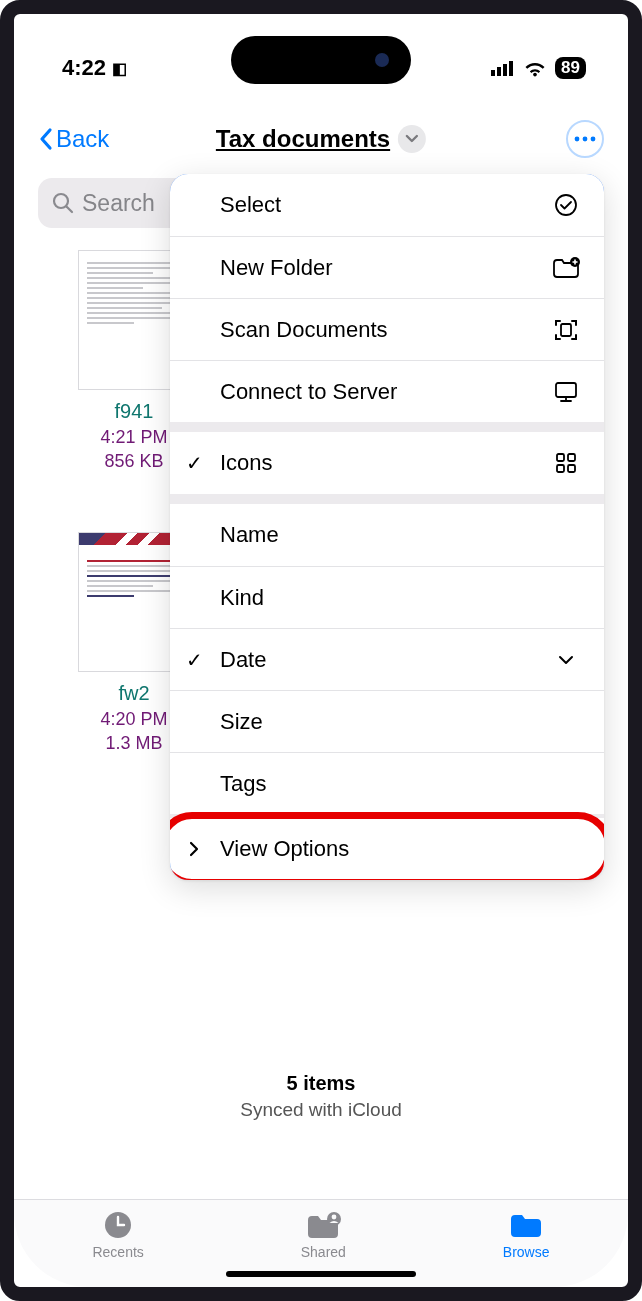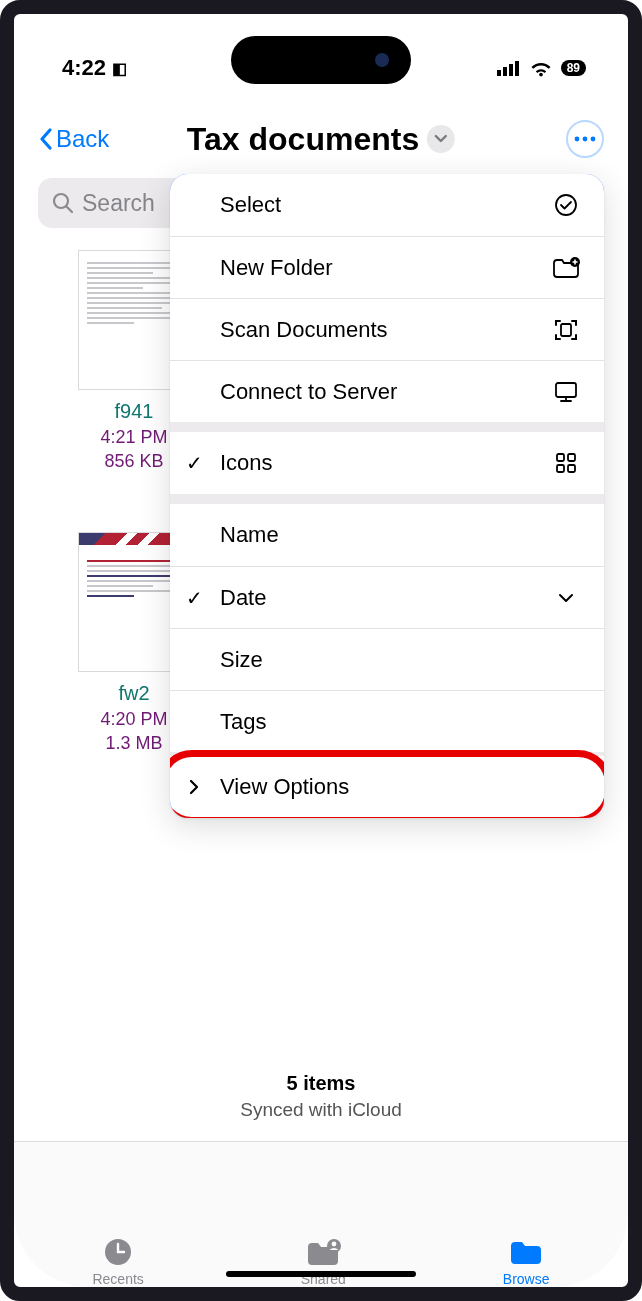--- a/index.html
+++ b/index.html
@@ -5,25 +5,25 @@
   * { box-sizing: border-box; margin: 0; padding: 0; font-family: -apple-system, "Helvetica Neue", Arial, sans-serif; }
   body { background: #fff; display: flex; justify-content: center; }
   .frame { width: 642px; height: 1301px; background: #fff; position: relative; border: 14px solid #1a1820; border-radius: 20px; overflow: hidden; padding-left: 48px; }
   .screen { position: absolute; inset: 0; background: #fff; border-radius: 74px; overflow: hidden; }
   .dynamic-island { position: absolute; top: 22px; left: 50%; transform: translateX(-50%); width: 180px; height: 48px; background: #000; border-radius: 28px; z-index: 50; }
   .dynamic-island::after { content:""; position:absolute; right:22px; top:50%; transform:translateY(-50%); width:14px; height:14px; background:#1a2a55; border-radius:50%; }
 
   .status-bar { position: absolute; top: 0; left: 0; right: 0; height: 80px; display: flex; justify-content: space-between; align-items: center; padding: 28px 42px 0 48px; font-weight: 600; font-size: 22px; z-index: 40; }
   .status-right { display: flex; align-items: center; gap: 8px; }
   .status-left { display:flex; align-items:center; gap:6px; }
-  .battery-badge { background:#000; color:#fff; border-radius:8px; padding:1px 6px; font-size:12px; font-weight:700; }
+  .battery-badge { background:#000; color:#fff; border-radius:8px; padding:1px 6px; font-size:17px; font-weight:700; }
 
   .nav { position: absolute; top: 96px; left: 0; right: 0; height: 58px; display: flex; align-items: center; padding: 0 24px; z-index:30; }
   .nav-back { color:#007aff; font-size:24px; display:flex; align-items:center; gap:2px; }
-  .nav-title { position:absolute; left:50%; transform:translateX(-50%); font-size:32px; font-weight:600; display:flex; align-items:center; gap:8px; }
+  .nav-title { position:absolute; left:50%; transform:translateX(-50%); font-size:24px; font-weight:600; display:flex; align-items:center; gap:8px;text-decoration:underline; }
   .nav-title .chev-badge { width:28px; height:28px; border-radius:50%; background:#e8e8ea; display:flex; align-items:center; justify-content:center; }
   .nav-more { margin-left:auto; width:38px; height:38px; border-radius:50%; border:2px solid #b8d8ff; display:flex; align-items:center; justify-content:center; color:#007aff; }
 
   .search { position:absolute; top:164px; left:24px; right:24px; height:50px; background:#eceaed; border-radius:14px; display:flex; align-items:center; padding:0 14px; gap:8px; color:#858589; font-size:23px; z-index:5; }
 
   .files-col { position:absolute; top:236px; left:30px; width:180px; z-index:4; }
   .file-item { text-align:center; margin-bottom:58px; }
   .thumb { width:112px; height:140px; background:#fff; border:1px solid #d9d9dd; margin:0 auto 10px; position:relative; padding:8px; overflow:hidden; }
   .thumb .l { height:2px; background:#c8c8cc; margin:3px 0; }
   .thumb .flag { position:absolute; top:0; left:0; right:0; height:12px; background:linear-gradient(135deg,#3c3b6e 0 22%, #b22234 22% 40%, #fff 40% 48%, #b22234 48% 58%, #fff 58% 66%, #b22234 66% 100%); }
@@ -38,21 +38,21 @@
   .menu-row .lchev { position:absolute; left:18px; font-size:20px; }
   .menu-sep { height:10px; background:#eceaed; }
   .menu-sep.thin { height:4px; }
 
   .red-ring { position:absolute; left:-12px; right:-8px; top:-6px; bottom:-6px; border:7px solid #e60000; border-radius:34px; pointer-events:none; }
 
   .summary { position:absolute; left:0; right:0; top:1058px; text-align:center; font-size:20px; color:#000; }
   .summary .s1 { font-weight:600; margin-bottom:4px; }
   .summary .s2 { color:#555; font-size:19px; }
 
-  .tabbar { position:absolute; left:0; right:0; bottom:0; height:146px; border-top:1px solid #dcdce0; background:#fafafb; display:flex; justify-content:space-around; align-items:flex-end; padding-top:10px; }
+  .tabbar { position:absolute; left:0; right:0; bottom:0; height:88px; border-top:1px solid #dcdce0; background:#fafafb; display:flex; justify-content:space-around; align-items:flex-start; padding-top:10px; }
   .tab { display:flex; flex-direction:column; align-items:center; gap:4px; font-size:14px; color:#8a8a8f; }
   .tab.active { color:#007aff; }
   .tab .ticon { width:36px; height:30px; display:flex; align-items:center; justify-content:center; }
 
   .home-ind { position:absolute; bottom:10px; left:50%; transform:translateX(-50%); width:190px; height:6px; background:#000; border-radius:4px; z-index:60; }
 
   svg { display:block; }
 </style>
 </head>
 <body>
@@ -216,20 +216,23 @@
             </svg>
           </span>
       </div>
 
       <div class="menu-sep"></div>
 
       <div class="menu-row">
         <span>Name</span>
       </div>
       <div class="menu-row">
+        <span>Kind</span>
+      </div>
+      <div class="menu-row">
         <span class="check">✓</span>
         <span>Date</span>
         <span class="ricon">
             <svg width="18" height="12" viewBox="0 0 18 12">
               <path d="M3 3 L9 9 L15 3" stroke="#000" stroke-width="2" fill="none" stroke-linecap="round" stroke-linejoin="round"></path>
             </svg>
           </span>
       </div>
       <div class="menu-row">
         <span>Size</span>

